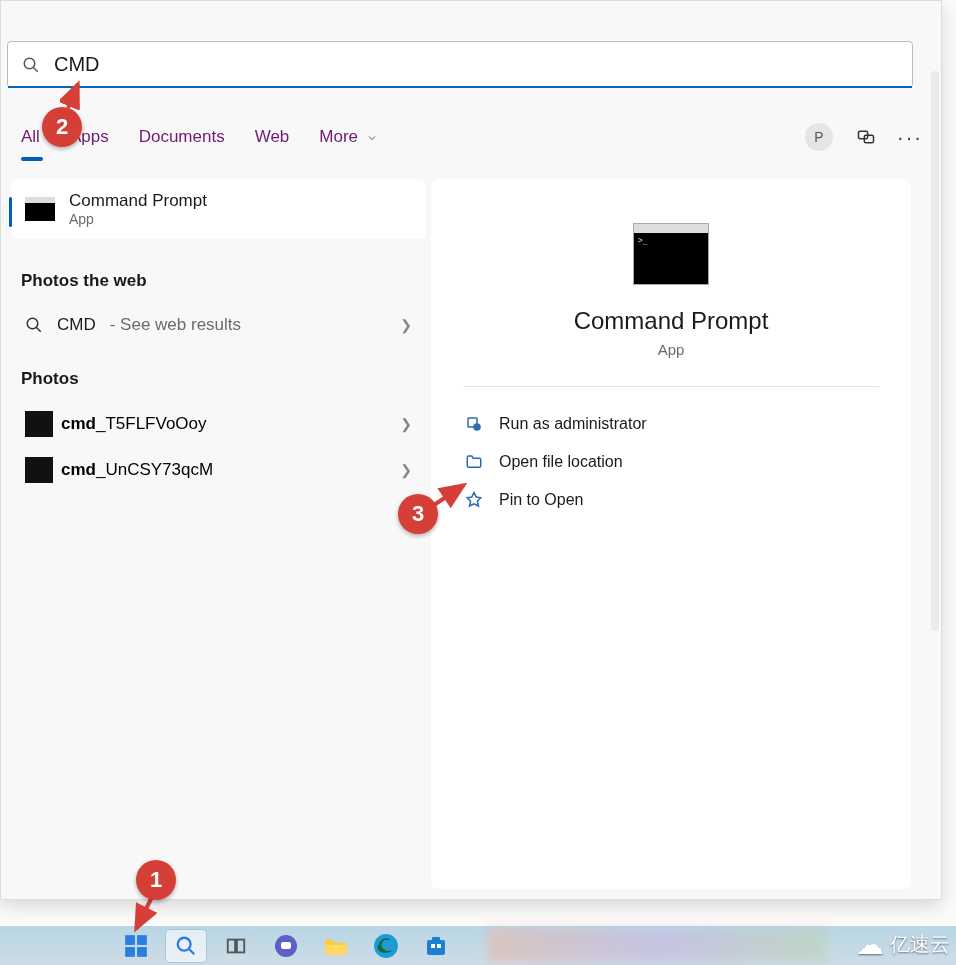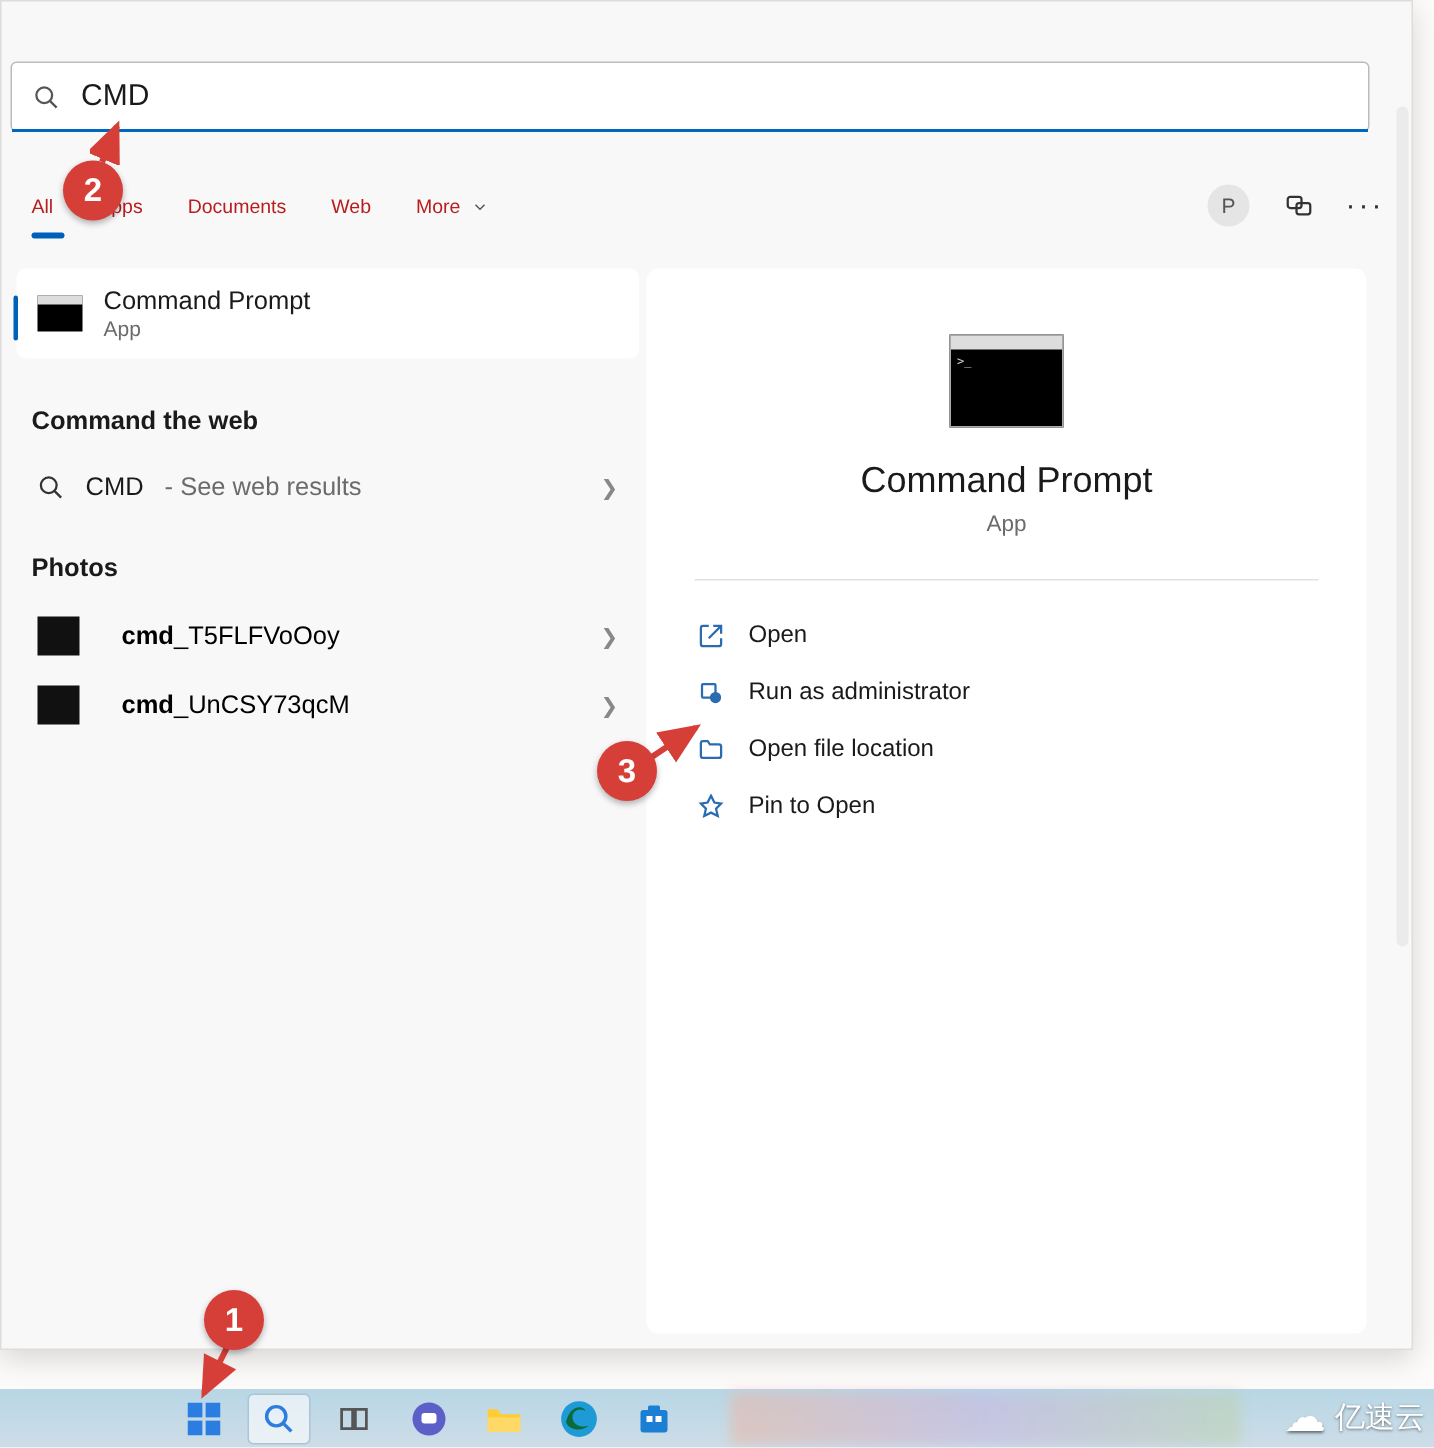--- a/index.html
+++ b/index.html
@@ -50,21 +50,21 @@
   }
 
   
   .tabs-row {
     position: absolute;
     top: 112px; left: 0; right: 0;
     height: 48px;
     display: flex; align-items: center;
     padding: 0 20px;
   }
-  .tab { font-size: 13px; color: #b91c1c; margin-right: 30px; cursor: pointer; position: relative; }
+  .tab { font-size: 17px; color: #701a75; margin-right: 30px; cursor: pointer; position: relative; }
   .tab.active::after {
     content: "";
     position: absolute;
     left: 0; bottom: -14px;
     width: 22px; height: 4px;
     background: #005fb8;
     border-radius: 2px;
   }
   .tab.more svg { vertical-align: middle; margin-left: 3px; }
   .tabs-right { margin-left: auto; display: flex; align-items: center; gap: 22px; }
@@ -124,21 +124,21 @@
     cursor: pointer;
     color: #1a1a1a;
     font-size: 17px;
   }
   .web-row .dim { color: #6b6b6b; }
   .chev { margin-left: auto; color: #888; font-size: 14px; }
 
   .photo-row {
     display: flex; align-items: center;
     padding: 10px 14px;
-    gap: 28px; cursor: pointer;
+    gap: 8px; cursor: pointer;
     font-size: 17px;
   }
   .photo-thumb { width: 28px; height: 26px; background: #111; }
   .photo-row .chev { margin-left: auto; }
 
   
   .right-panel {
     position: absolute;
     top: 178px; left: 430px;
     width: 480px; height: 710px;
@@ -272,21 +272,21 @@
 
   <div class="left-col">
     <div class="best-match">
       <div class="cmd-thumb"></div>
       <div>
         <div class="bm-title">Command Prompt</div>
         <div class="bm-type">App</div>
       </div>
     </div>
 
-    <div class="section-heading" style="margin-top:20px">Command the web</div>
+    <div class="section-heading" style="margin-top:20px">Photos the web</div>
     <div class="web-row">
       <svg width="18" height="18" viewBox="0 0 24 24" fill="none" stroke="#333" stroke-width="2">
           <circle cx="10" cy="10" r="7"></circle>
           <line x1="21" y1="21" x2="15" y2="15"></line>
         </svg>
       <span>CMD</span>
       <span class="dim"> - See web results</span>
       <span class="chev">❯</span>
     </div>
 
@@ -303,28 +303,20 @@
       <span class="chev">❯</span>
     </div>
   </div>
 
   <div class="right-panel">
     <div class="rp-icon"></div>
     <div class="rp-title">Command Prompt</div>
     <div class="rp-type">App</div>
     <div class="rp-divider"></div>
 
-    <div class="action-row">
-      <svg width="18" height="18" viewBox="0 0 24 24" fill="none" stroke="#2b6cb0" stroke-width="2">
-          <path d="M14 3h7v7"></path>
-          <path d="M10 14L21 3"></path>
-          <path d="M21 14v5a2 2 0 0 1-2 2H5a2 2 0 0 1-2-2V5a2 2 0 0 1 2-2h5"></path>
-        </svg>
-      <span>Open</span>
-    </div>
     <div class="action-row">
       <svg width="18" height="18" viewBox="0 0 24 24" fill="none" stroke="#2b6cb0" stroke-width="2">
           <rect x="4" y="4" width="12" height="12" rx="1"></rect>
           <circle cx="16" cy="16" r="5" fill="#2b6cb0" stroke="none"></circle>
         </svg>
       <span>Run as administrator</span>
     </div>
     <div class="action-row">
       <svg width="18" height="18" viewBox="0 0 24 24" fill="none" stroke="#2b6cb0" stroke-width="2">
           <path d="M3 6a2 2 0 0 1 2-2h4l2 3h8a2 2 0 0 1 2 2v8a2 2 0 0 1-2 2H5a2 2 0 0 1-2-2z"></path>

